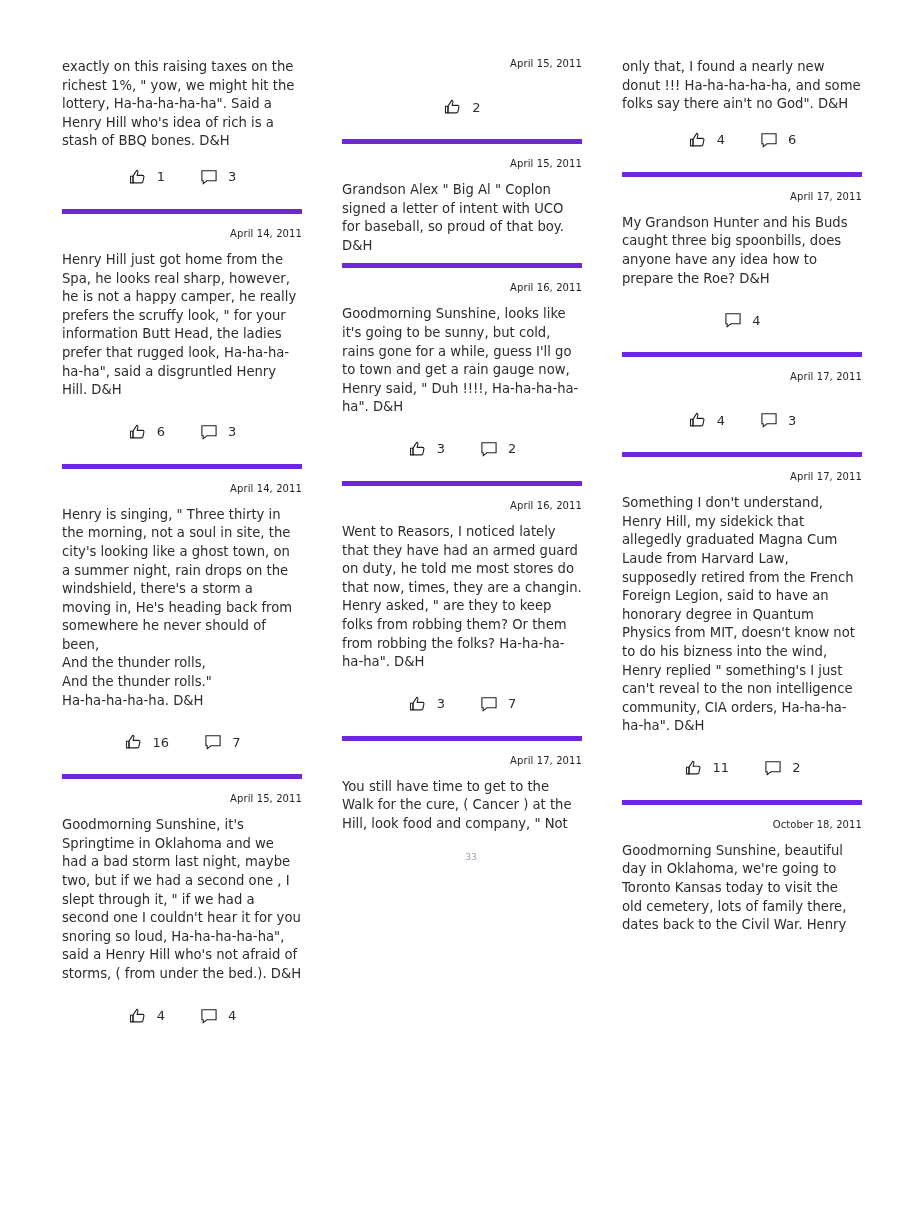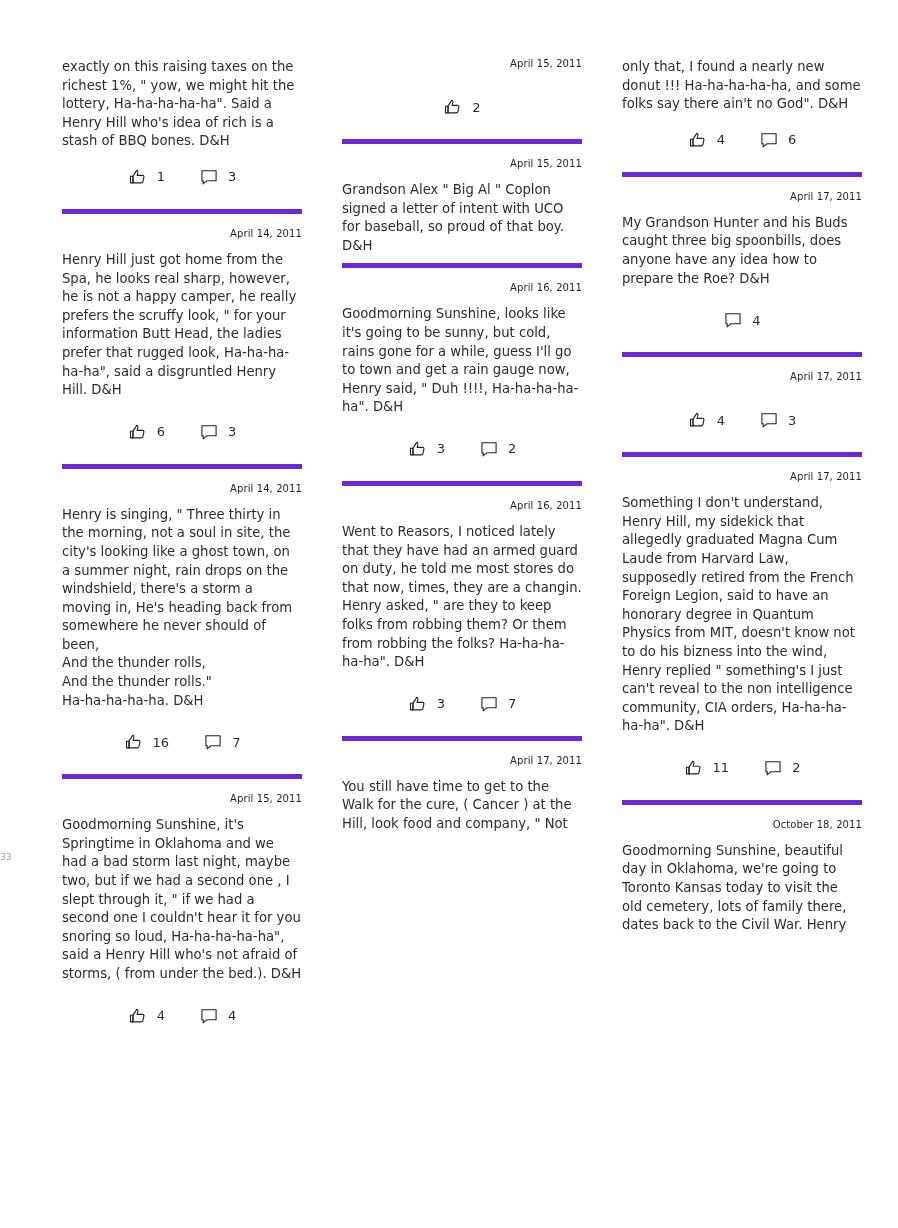--- a/index.html
+++ b/index.html
@@ -77,22 +77,24 @@
     line-height: 0;
   }
   .icon svg {
     display: block;
   }
   .page-number {
     position: absolute;
     left: 0;
     right: 0;
     bottom: 22px;
+    text-align: center;
     font-size: 9px;
     color: #9aa3b0;
+    padding-left: 44px;
   }
   .continued .post-body {
     margin-bottom: 0;
   }
 </style>
 </head>
 <body>
 
 <div class="page">
   <div class="columns">

